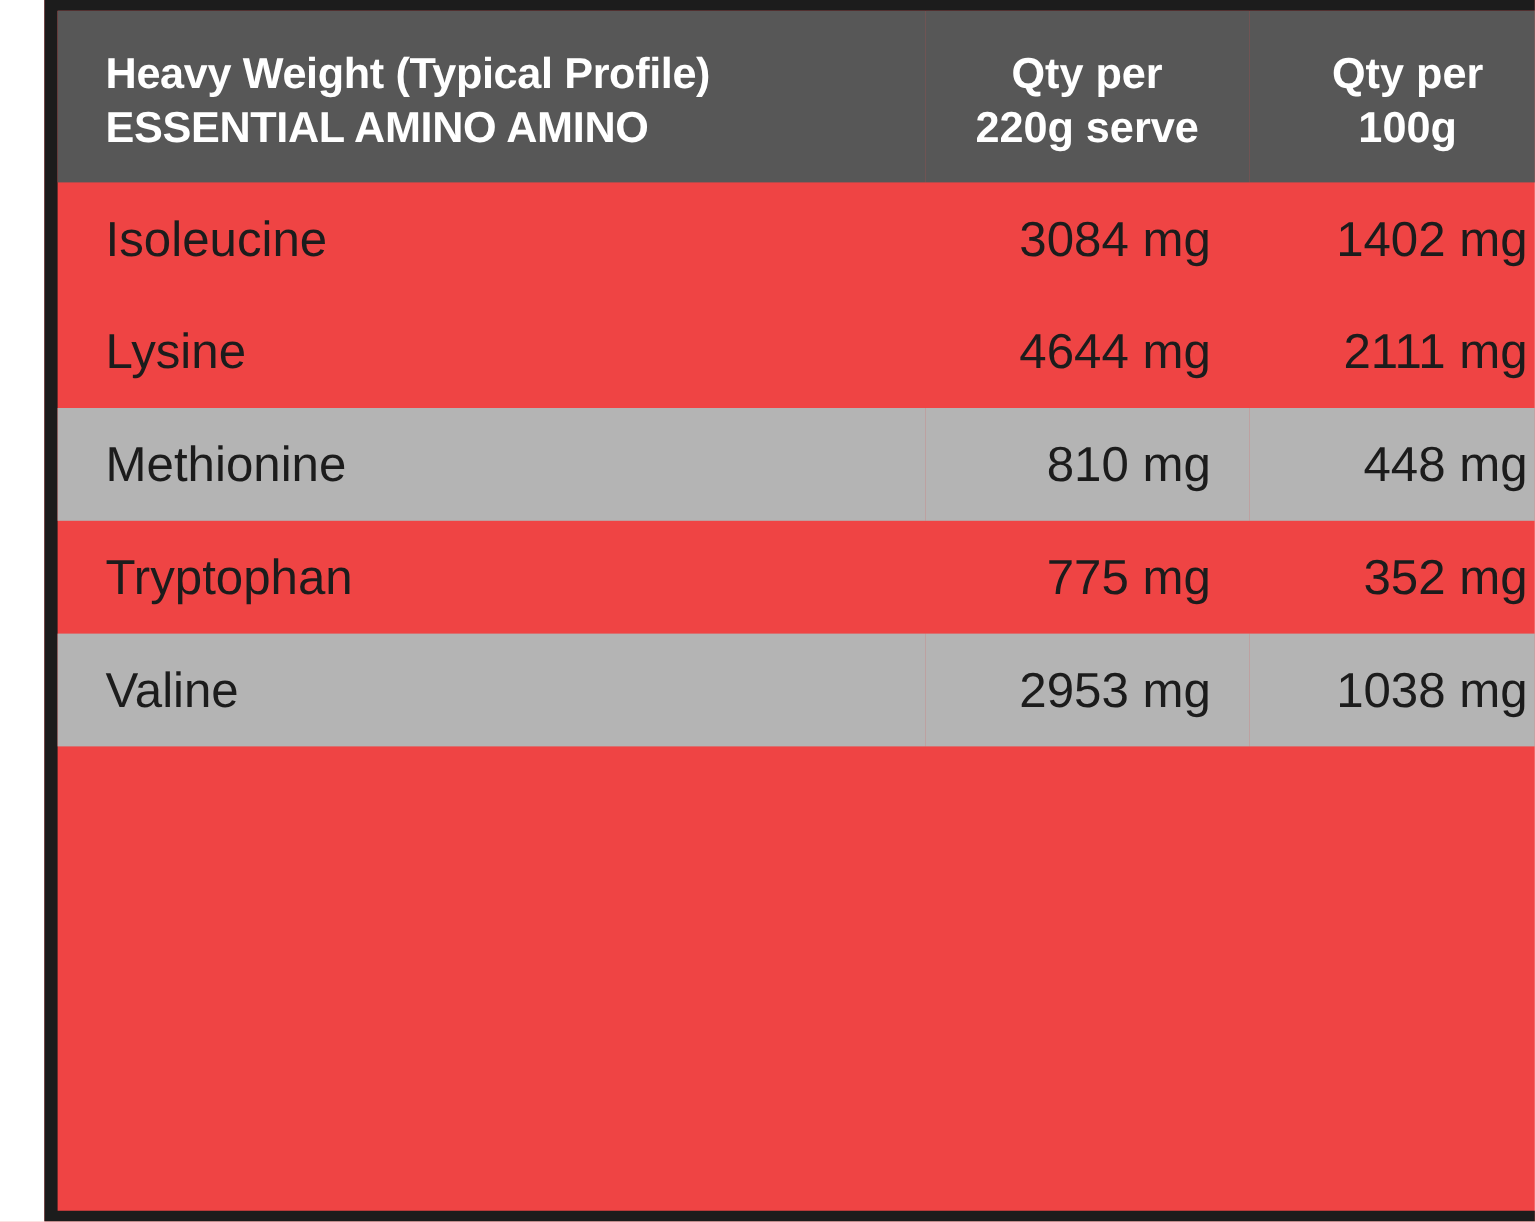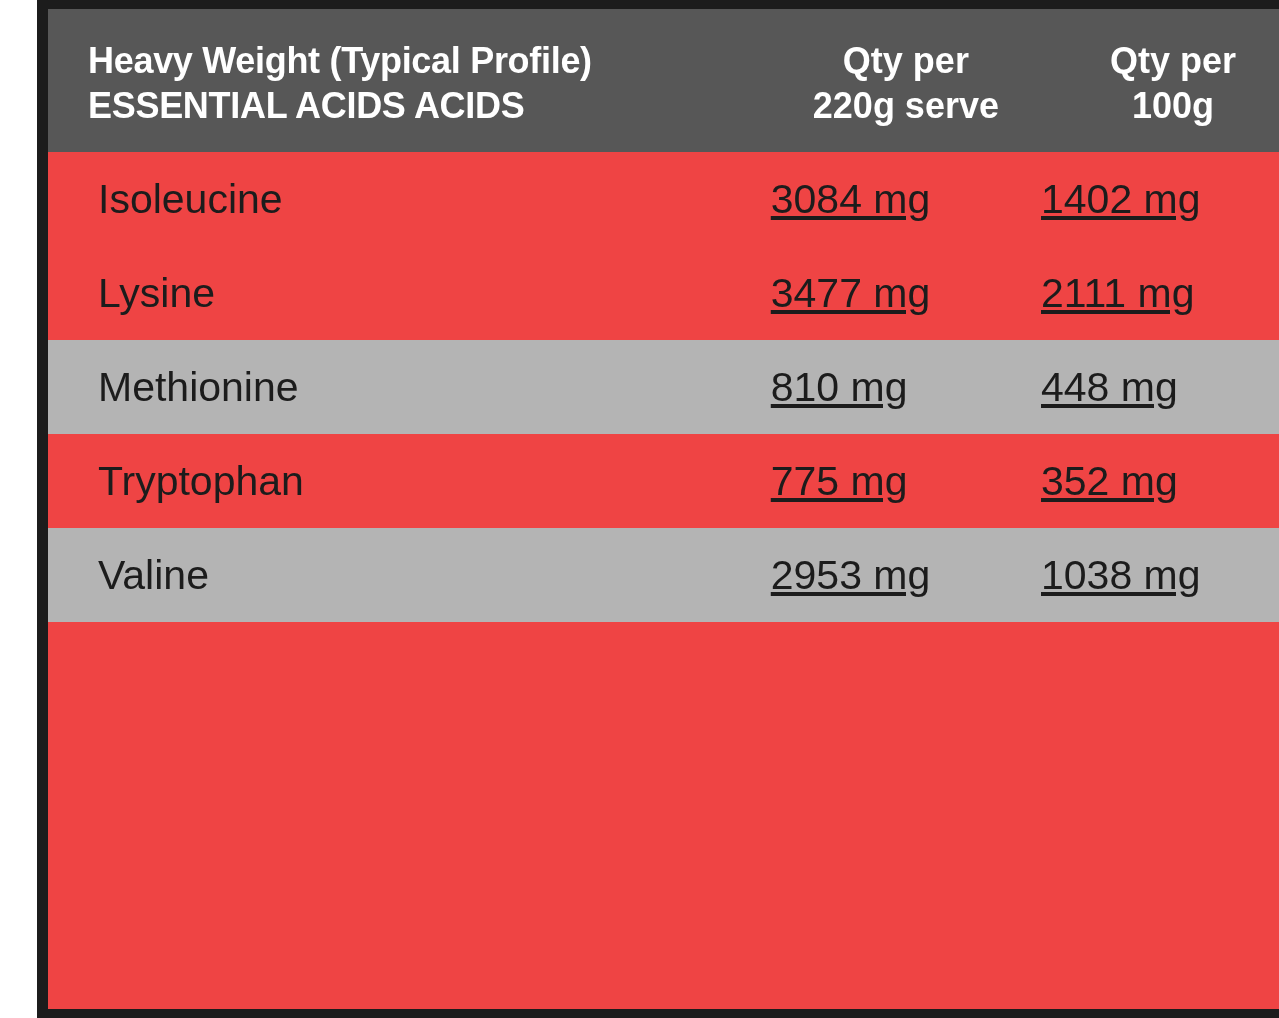--- a/index.html
+++ b/index.html
@@ -68,66 +68,65 @@
     font-weight: normal;
     padding: 0;
     height: 94px;
     vertical-align: middle;
   }
   tbody tr.alt td {
     background: #b4b4b4;
   }
   tbody tr td.name {
     text-align: left;
-    padding-left: 50px;
+    padding-left: 40px;
   }
   tbody tr td.val {
-    text-align: left;
+    text-align: right;
     padding-right: 32px;
-    text-decoration: underline;
   }
   col.c-name { width: 57.5%; }
   col.c-v1 { width: 21.5%; }
   col.c-v2 { width: 21%; }
 </style>
 </head>
 <body>
 
 <div class="page">
   <table class="nutrition">
     <colgroup>
       <col class="c-name">
       <col class="c-v1">
       <col class="c-v2">
     </colgroup>
     <thead>
       <tr class="header-row">
         <th class="title-cell">
           <span class="line1">Heavy Weight (Typical Profile)</span>
-          <span class="line2">ESSENTIAL ACIDS ACIDS</span>
+          <span class="line2">ESSENTIAL AMINO AMINO</span>
         </th>
         <th class="col-head">
           <span class="l">Qty per</span>
           <span class="l">220g serve</span>
         </th>
         <th class="col-head">
           <span class="l">Qty per</span>
           <span class="l">100g</span>
         </th>
       </tr>
     </thead>
     <tbody>
       <tr>
         <td class="name">Isoleucine</td>
         <td class="val">3084 mg</td>
         <td class="val">1402 mg</td>
       </tr>
       <tr>
         <td class="name">Lysine</td>
-        <td class="val">3477 mg</td>
+        <td class="val">4644 mg</td>
         <td class="val">2111 mg</td>
       </tr>
       <tr class="alt">
         <td class="name">Methionine</td>
         <td class="val">810 mg</td>
         <td class="val">448 mg</td>
       </tr>
       <tr>
         <td class="name">Tryptophan</td>
         <td class="val">775 mg</td>

